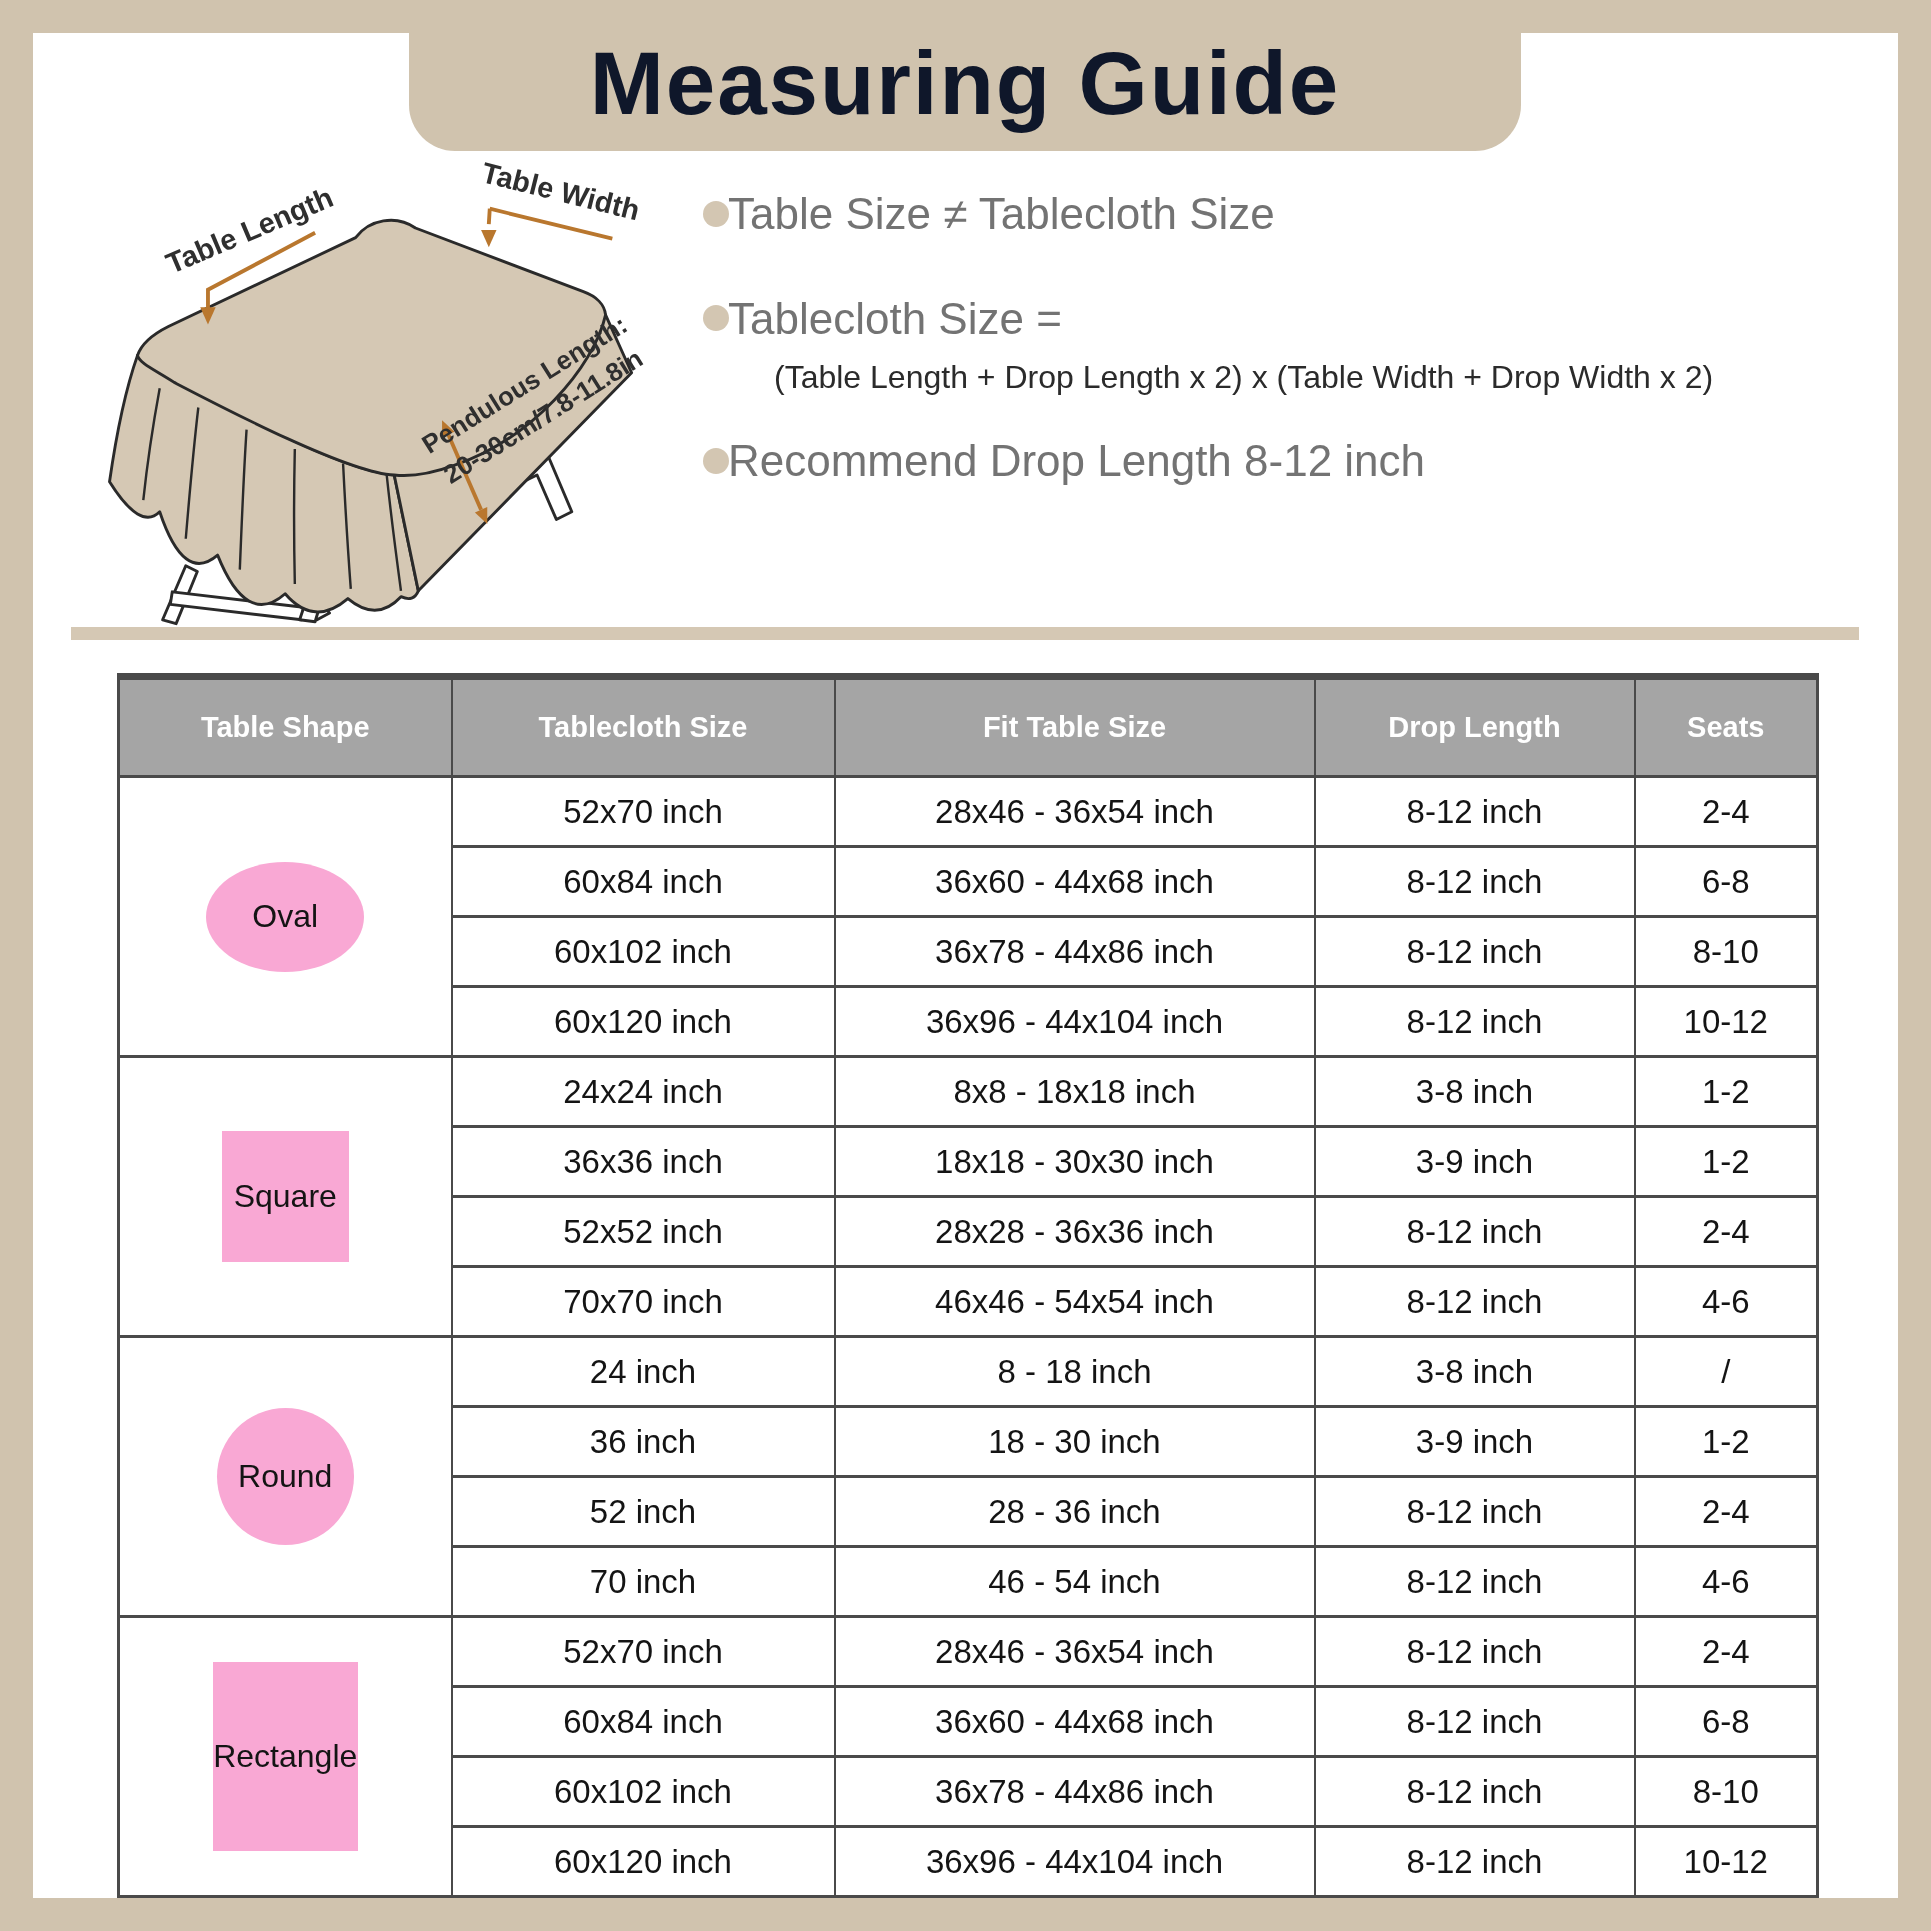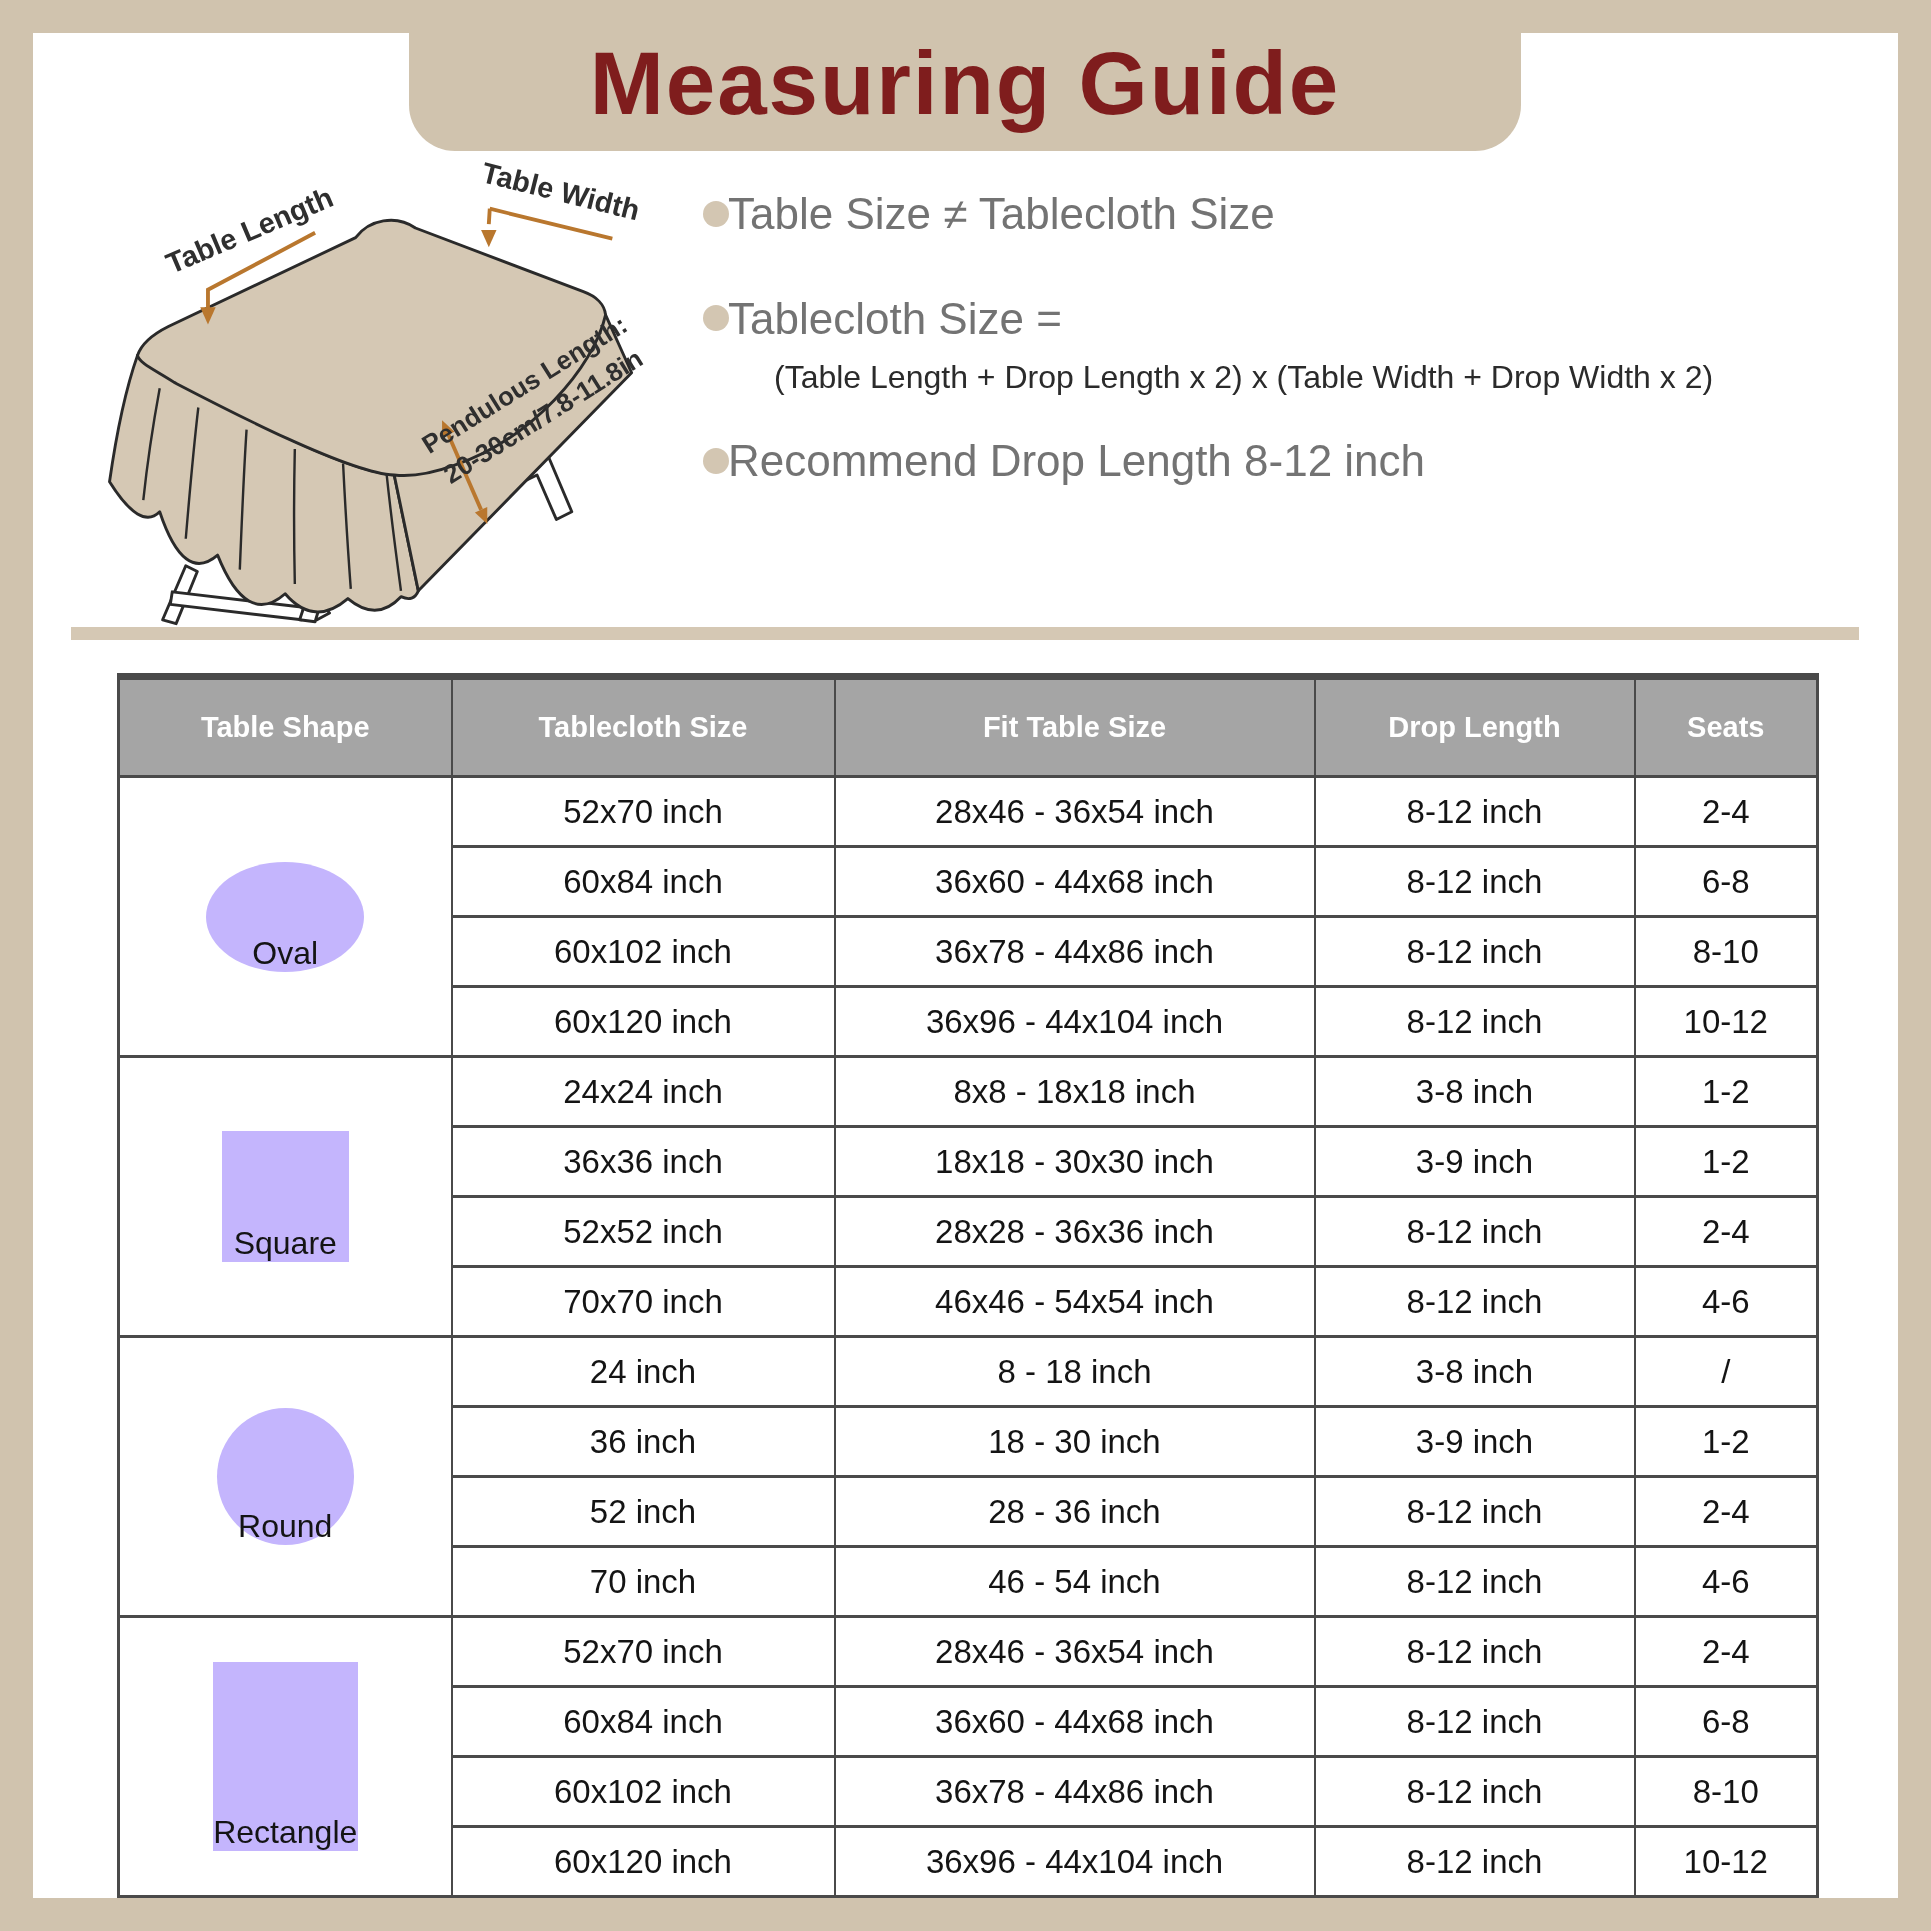--- a/index.html
+++ b/index.html
@@ -14,21 +14,21 @@
     border:33px solid #d0c3ae; pointer-events:none; z-index:5;
   }
   
   .banner {
     position:absolute; left:409px; top:0; width:1112px; height:151px;
     background:#d0c3ae; border-radius:0 0 46px 46px; z-index:6;
     display:flex; align-items:center; justify-content:center;
   }
   .banner h1 {
     margin:0; padding-top:15.4px; font-size:89px; font-weight:bold;
-    color:#7f1d1d; letter-spacing:1.9px; white-space:nowrap;
+    color:#0f172a; letter-spacing:1.9px; white-space:nowrap;
   }
   
   .illu { position:absolute; left:68px; top:145px; width:637px; height:497px; }
   
   .bullet {
     position:absolute; left:703px; width:26px; height:26px;
     border-radius:50%; background:#d3c6b2;
   }
   .b1 { top:201px; } .b2 { top:305px; } .b3 { top:448px; }
   .tip-title {
@@ -59,22 +59,22 @@
     border:3.9px solid #4a4a4a; border-left-width:2.9px; border-right-width:2.9px;
   }
   table.size td {
     height:65px; text-align:center; vertical-align:middle;
     font-size:33px; color:#141414;
     border:3.9px solid #4a4a4a; border-left-width:2.9px; border-right-width:2.9px;
     overflow:hidden; white-space:nowrap;
   }
   td.shape-cell { background:#ffffff; }
   .shape {
-    margin:0 auto; display:flex; align-items:flex-end; justify-content:center;
-    background:#c4b5fd; color:#141414; font-size:32px;
+    margin:0 auto; display:flex; align-items:center; justify-content:center;
+    background:#f9a8d4; color:#141414; font-size:32px;
   }
   .shape.oval      { width:158px; height:110px; border-radius:50%; }
   .shape.square    { width:127px; height:131px; }
   .shape.round     { width:137px; height:137px; border-radius:50%; }
   .shape.rectangle { width:145px; height:189px; }
   
   .dim-label { font-family:"Liberation Sans", sans-serif; font-weight:bold; fill:#2f2f2f; }
 </style>
 </head>
 <body>

